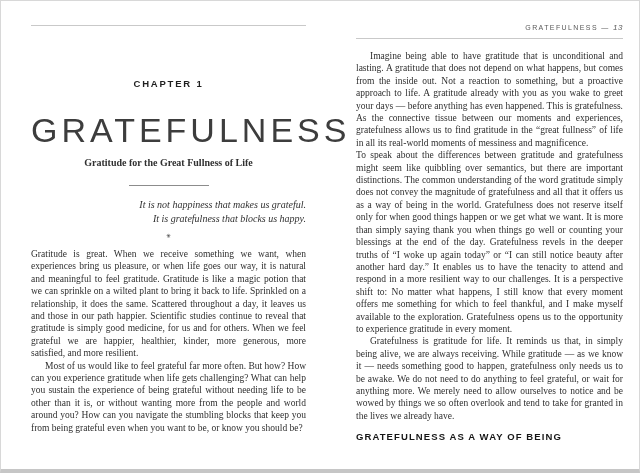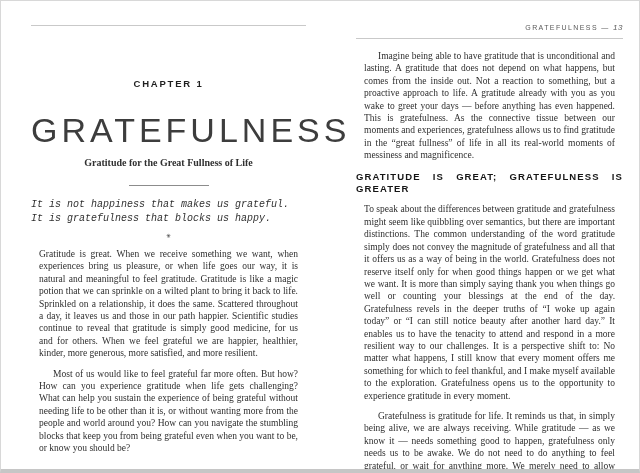--- a/index.html
+++ b/index.html
@@ -39,27 +39,27 @@
     font-family:"Liberation Sans", sans-serif;
     font-weight:200; font-size:34px; letter-spacing:4px;
     color:#3d3d3d;
   }
   .subtitle {
     text-align:center; margin:7px 0 0;
     font-size:10px; font-weight:bold; color:#303030;
   }
   .shortrule { width:80px; border:none; border-top:1px solid #8c8c8c; margin:17px auto 12px; }
 
-  .epigraph { text-align:left; font-style:italic; font-size:10px; line-height:13.5px; color:#303030;font-family:Liberation Mono, monospace; }
+  .epigraph { text-align:right; font-style:italic; font-size:10px; line-height:13.5px; color:#303030; }
   .attribution { font-style:normal; font-variant:small-caps; font-size:9px; letter-spacing:0.6px; margin-top:3px; color:#303030; }
   .ornament { text-align:center; font-size:6px; margin-top:7px; color:#1d1d1d; }
 
   .body { margin-top:9px; font-size:9.5px; line-height:12.4px; text-align:justify; color:#2e2e2e; }
   .page-right .body { margin-top:11px; }
-  .body p { margin:8px; }
+  .body p { margin:0; }
   .body p.indent { text-indent:14px; }
   .body .it { }
 
   .section-heading {
     font-family:"Liberation Sans", sans-serif; font-weight:bold;
     font-size:9.5px; letter-spacing:1.1px; color:#161616;
     margin:9px 0 2px;
   }
 </style>
 </head>
@@ -94,20 +94,19 @@
       <span class="running-head">
         <span>GRATEFULNESS</span>
         <span>—</span>
         <span class="pg">13</span>
       </span>
     </div>
     <hr class="headrule">
 
     <div class="body" id="right-body">
         <p class="indent"><span>Imagine being able to have gratitude that is unconditional and lasting. A gratitude that does not depend on what happens, but comes from the inside out. Not a reaction to something, but a proactive approach to life. A gratitude already with you as you wake to greet your days — before anything has even happened. This is gratefulness. As the connective tissue between our moments and experiences, gratefulness allows us to find gratitude in the “great fullness” of life in all its real-world moments of messiness and magnificence.</span></p>
-        <div class="section-heading">GRATITUDE IS GREAT; GRATEFULNESS IS GREATER</div>
         <p><span>To speak about the differences between gratitude and gratefulness might seem like quibbling over semantics, but there are important distinctions. The common understanding of the word </span><span class="it">gratitude</span><span> simply does not convey the magnitude of gratefulness and all that it offers us as a way of being in the world. Gratefulness does not reserve itself only for when good things happen or we get what we want. It is more than simply saying thank you when things go well or counting your blessings at the end of the day. Gratefulness revels in the deeper truths of “I woke up again today” or “I can still notice beauty after another hard day.” It enables us to have the tenacity to attend and respond in a more resilient way to our challenges. It is a perspective shift to: </span><span class="it">No matter what happens, I still know that every moment offers me something for which to feel thankful, and I make myself available to the exploration.</span><span> Gratefulness opens us to the opportunity to experience gratitude in every moment.</span></p>
         <p class="indent"><span>Gratefulness is gratitude for life. It reminds us that, in simply being alive, we are always receiving. While gratitude — as we know it — needs something good to happen, gratefulness only needs us to be awake. We do not need to </span><span class="it">do</span><span> anything to feel grateful, or wait for anything more. We merely need to allow ourselves to notice and be wowed by things we so often overlook and tend to take for granted in the lives we already have.</span></p>
         <div class="section-heading">GRATEFULNESS AS A WAY OF BEING</div>
       </div>
   </div>
 
 </div>
 
 </body></html>

